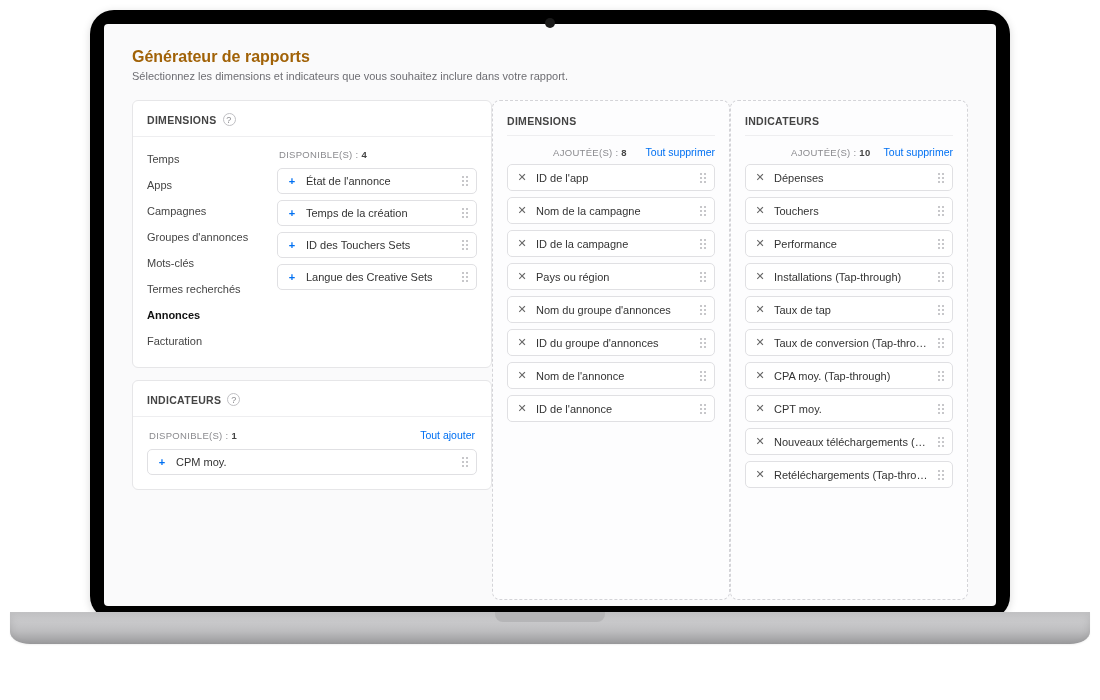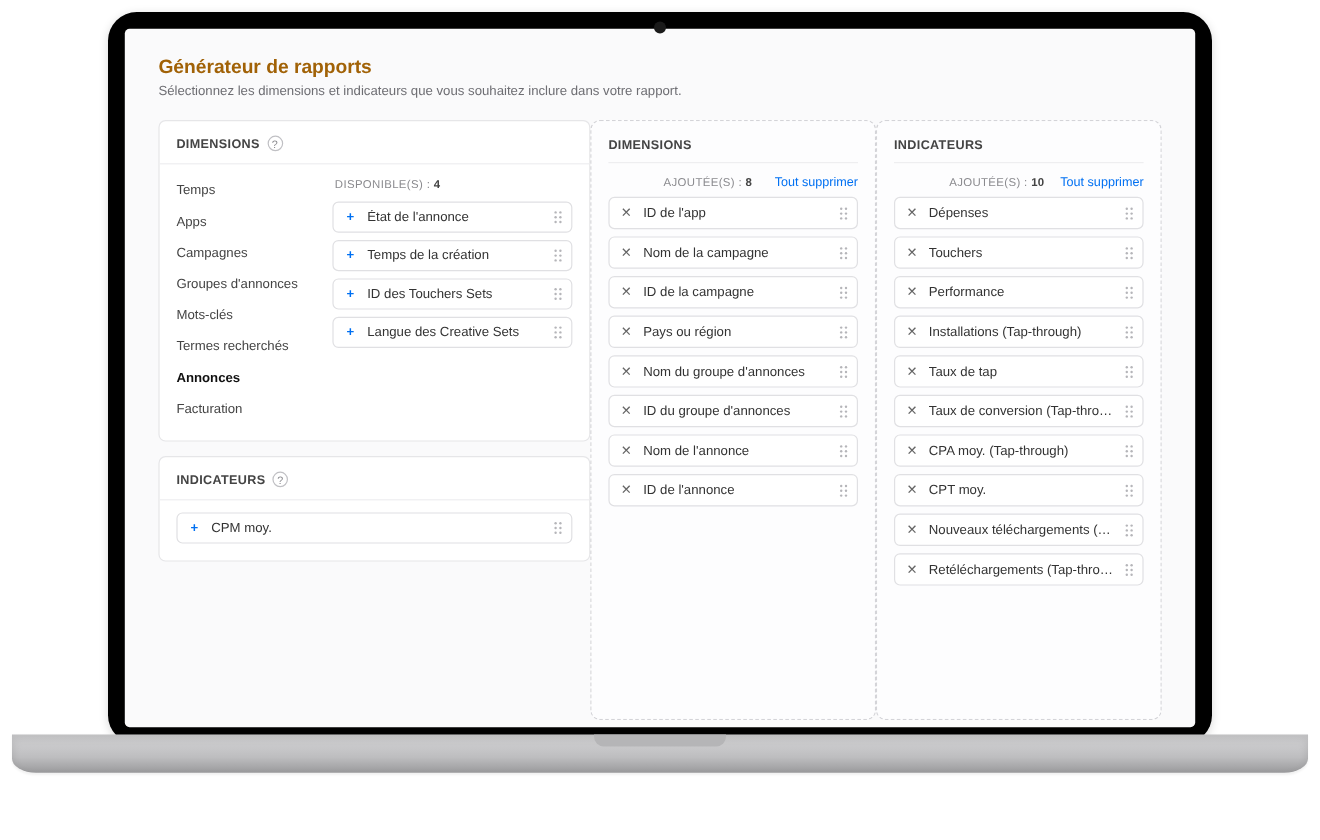--- a/index.html
+++ b/index.html
@@ -339,20 +339,24 @@
             </div>
           </div>
 
           <div class="panel">
             <div class="panel-header">
               <span>INDICATEURS</span>
               <span class="help-icon">?</span>
             </div>
             <div class="panel-body">
               <div class="avail-col">
+                <div class="avail-header">
+                  <span><span>DISPONIBLE(S) : </span><span class="count">1</span></span>
+                  <span class="link">Tout ajouter</span>
+                </div>
                 <div id="ind-avail" style="display:flex;flex-direction:column;gap:6px;">
                     <div class="chip">
                       <span class="lead">+</span>
                       <span class="label">CPM moy.</span>
                       <span class="grip">
                         <span>
                           <i></i>
                           <i></i>
                         </span>
                         <span>

